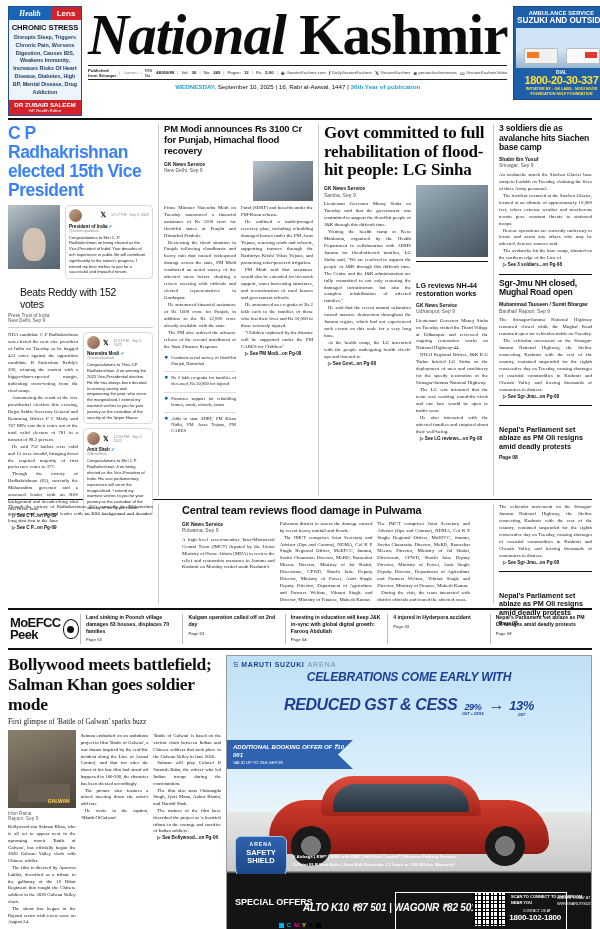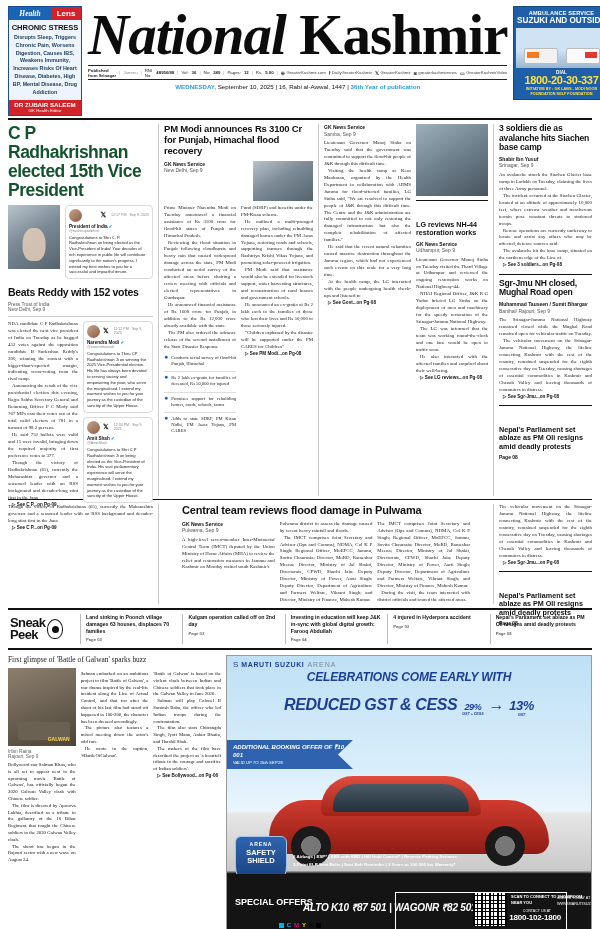--- a/index.html
+++ b/index.html
@@ -72,21 +72,21 @@
   .topgrid { display:flex; gap:0; margin-top:4px; height:372px; }
   .col { padding:0 5px; }
   .col + .col { border-left:1px solid #c9c9c9; }
   .c1 { width:150px; flex:0 0 150px; padding-left:0;}
   .c2 { width:160px; flex:0 0 160px; }
   .c3 { width:175px; flex:0 0 175px; }
   .c4 { width:99px; flex:0 0 99px; padding-right:0;}
 
   h1.hl-main {
     font-family:"Liberation Sans", sans-serif; font-weight:bold;
-    font-size:17.5px; line-height:1.08; margin:0 0 5px; letter-spacing:-0.5px; color:#14532d;
+    font-size:17.5px; line-height:1.08; margin:0 0 5px; letter-spacing:-0.5px; color:#3b82f6;
   }
   h1.hl-serif {
     font-family:"Liberation Serif", serif; font-weight:bold;
     font-size:17px; line-height:1.1; margin:0 0 5px; letter-spacing:-0.2px; color:#0b0b0b;
   }
   h2.hl-sub {
     font-family:"Liberation Sans", sans-serif; font-weight:bold; font-size:9.5px;
     line-height:1.15; margin:0 0 4px; letter-spacing:-0.2px;
   }
   .kicker { font-size:5px; font-weight:bold; color:#111; line-height:1.3; }
@@ -96,21 +96,21 @@
     text-align:justify; color:#1a1a1a; }
   .body-txt p { margin:0; text-indent:4px; }
   .body-txt p:first-child { text-indent:0; }
   .cont { font-weight:bold; font-size:4.6px; font-family:"Liberation Sans",sans-serif; }
   .cont b { color:#111; }
 
   .two-col { display:flex; gap:5px; }
   .two-col > div { flex:1; }
 
   
-  .beats { font-weight:bold; font-size:10.5px; line-height:1.1; margin:4px 0 3px; letter-spacing:-0.3px;}
+  .beats { font-weight:normal; font-size:10.5px; line-height:1.1; margin:4px 12px 3px; letter-spacing:-0.3px;}
   .presstrust { font-size:4.8px; font-weight:bold; }
   .presstrust span { font-weight:normal; color:#555; }
 
   .photo {
     background:linear-gradient(150deg,#b9c4cc,#7d8b96 45%,#55636e);
     position:relative; overflow:hidden;
   }
   .photo.face:after {
     content:""; position:absolute; left:50%; top:36%; transform:translateX(-50%);
     width:44%; height:52%; border-radius:45% 45% 40% 40%; background:rgba(226,205,185,.85);
@@ -439,20 +439,21 @@
           <p>He outlined a multi-pronged recovery plan, including rebuilding damaged homes under the PM Awas Yojana, restoring roads and schools, supporting farmers through the Rashtriya Krishi Vikas Yojana, and promoting solar-powered irrigation.</p>
           <p>PM Modi said that assistance would also be extended for livestock support, water harvesting structures, and reconstruction of rural houses and government schools.</p>
           <p>He announced an ex-gratia of Rs 2 lakh each to the families of those who lost their lives and Rs 50,000 to those seriously injured.</p>
           <p>"Children orphaned by the disaster will be supported under the PM CARES for Children"</p>
           <p class="cont">▷ <b>See PM Modi...on Pg-08</b></p>
         </div>
       </div>
     </div>
 
     <div class="col c3">
+      <h1 class="hl-serif">Govt committed to full rehabilitation of flood-hit people: LG Sinha</h1>
       <div class="two-col">
         <div style="flex:1;">
           <div class="kicker">
             <span>GK News Service</span><br><span class="place">Samba, Sep 9</span>
           </div>
           <div class="body-txt" style="margin-top:3px;">
             <p>Lieutenant Governor Manoj Sinha on Tuesday said that the government was committed to support the flood-hit people of J&amp;K through this difficult time.</p>
             <p>Visiting the health camp at Keso Manhasan, organised by the Health Department in collaboration with AIIMS Jammu for flood-affected families, LG Sinha said, "We are resolved to support the people of J&amp;K through this difficult time. The Centre and the J&amp;K administration are fully committed to not only restoring the damaged infrastructure but also the complete rehabilitation of affected families."</p>
             <p>He said that the recent natural calamities caused massive destruction throughout the Jammu region, which had not experienced such events on this scale for a very long time.</p>
             <p>At the health camp, the LG interacted with the people undergoing health check-ups and listened to</p>
@@ -550,21 +551,21 @@
       </div>
       <div class="divider"></div>
       <div class="minihead">Nepal's Parliament set ablaze as PM Oli resigns amid deadly protests</div>
       <div class="kicker">Page 08</div>
     </div>
   </div>
 
   <div class="sneak">
     <div class="sneak-logo">
       <div>
-        <div class="sneak-word">Sneak</div>
+        <div class="sneak-word">MoEFCC</div>
         <div class="sneak-word pk">Peek</div>
       </div>
       <div class="sneak-eye"></div>
     </div>
     <div class="sneak-items">
       <div class="sn-item">
         <div class="t">Land sinking in Poonch village damages 63 houses, displaces 70 families</div>
         <div class="p">Page 03</div>
       </div>
       <div class="sn-item">
@@ -582,20 +583,21 @@
       <div class="sn-item">
         <div class="t">Nepal's Parliament set ablaze as PM Oli resigns amid deadly protests</div>
         <div class="p">Page 08</div>
       </div>
     </div>
   </div>
 
   <div class="bottom">
 
     <div class="bl">
+      <h1 class="boll">Bollywood meets battlefield; Salman Khan goes soldier mode</h1>
       <div class="boll-sub">First glimpse of 'Battle of Galwan' sparks buzz</div>
       <div class="boll-cols">
         <div class="boll-c">
           <div class="boll-photo">
             <div class="tank"></div>
             <div class="badge">GALWAN</div>
           </div>
           <div class="byline">
             <span>Irfan Raina</span><br><span>Rajouri, Sep 9</span>
           </div>

